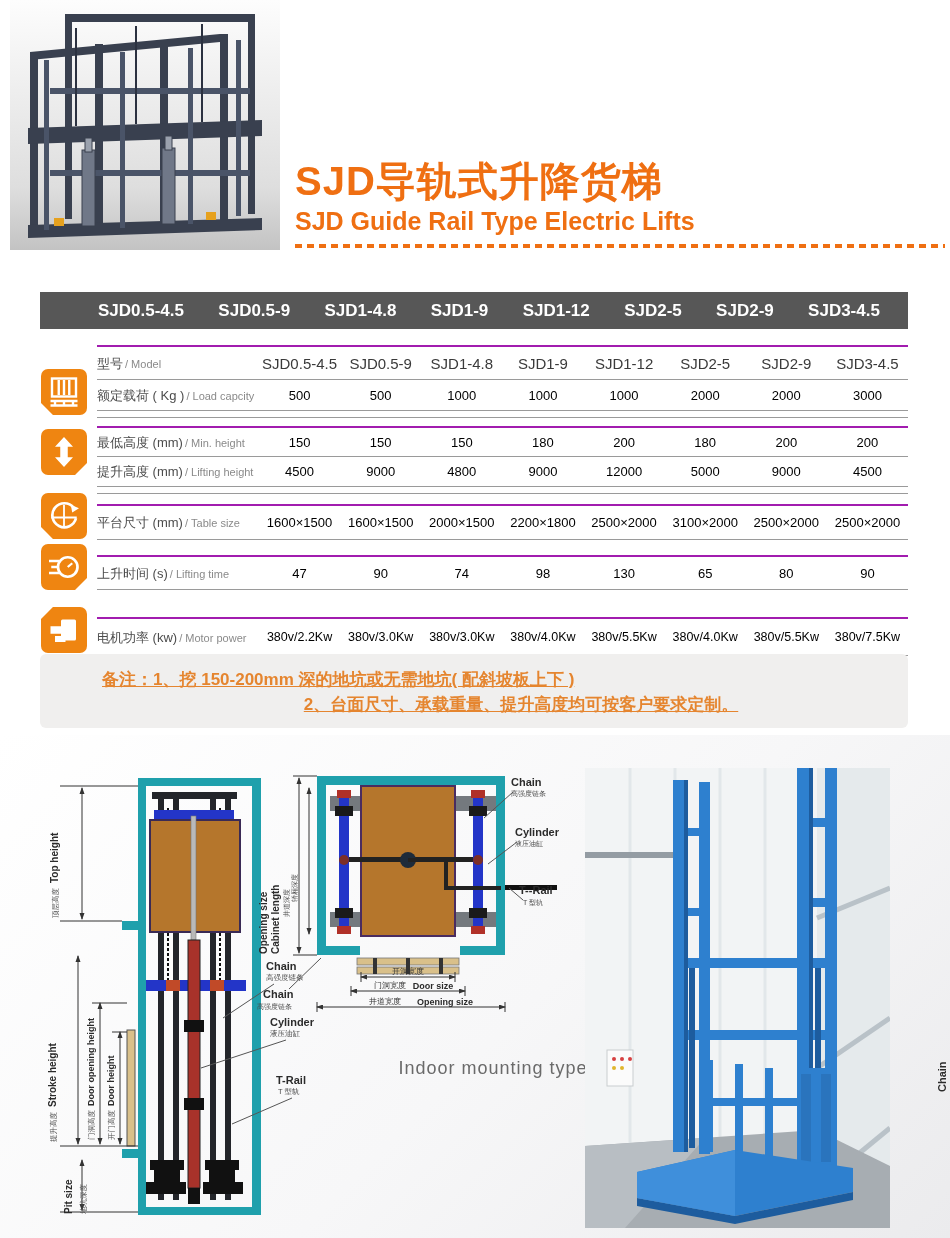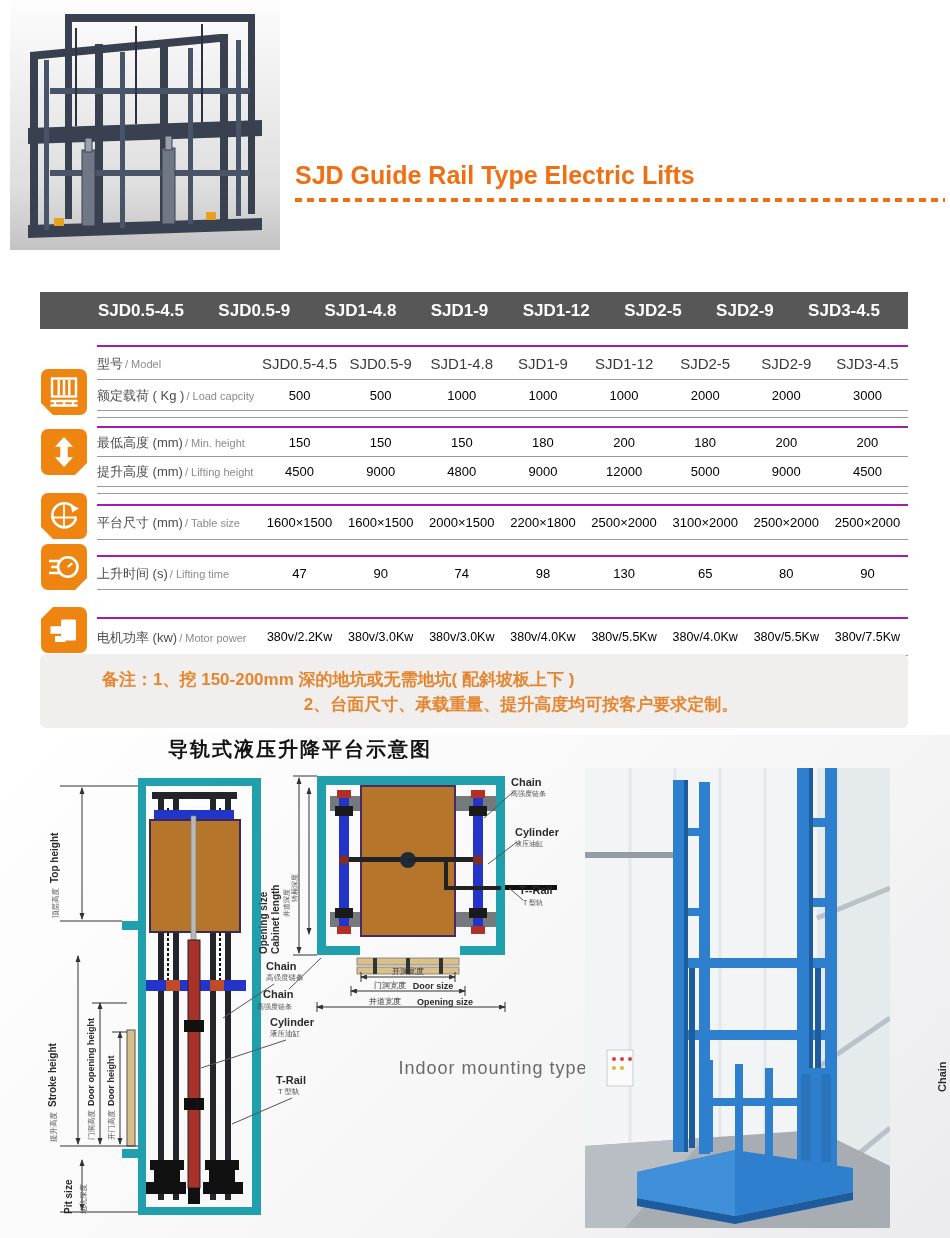--- a/index.html
+++ b/index.html
@@ -41,21 +41,21 @@
   .lbl b{font-weight:normal;font-size:13px;color:#4c4c4c;}
   .lbl i{font-style:normal;font-size:11px;color:#8a8a8a;margin-left:2px;}
   .vals{flex:1;display:flex;}
   .v{flex:1;text-align:center;font-size:13px;color:#000000;white-space:nowrap;}
   .model-row .v{font-size:15px;color:#3a3a3a;}
   .motor-row .v{font-size:12.5px;}
 
   
   .notes{left:40px;top:654px;width:868px;height:74px;background:#f0efee;border-radius:6px;
     box-sizing:border-box;padding:13px 20px 0 62px;color:#e5852f;font-size:17px;font-weight:600;}
-  .notes .nline{line-height:25px;white-space:nowrap;}
+  .notes .nline{line-height:25px;white-space:nowrap;text-decoration:underline;}
   .notes .indent{margin-left:52px;text-align:center;}
 
   
   .bottom-bg{left:0;top:735px;width:950px;height:503px;
     background:linear-gradient(135deg,#ffffff 0%,#f7f7f8 55%,#ebebed 100%);}
   .diagram-title{left:168px;top:736px;font-size:20px;font-weight:bold;color:#141414;letter-spacing:2px;white-space:nowrap;}
   .side-svg{left:42px;top:768px;width:276px;height:463px;}
   .plan-svg{left:255px;top:762px;width:323px;height:253px;}
   .indoor{left:378px;top:1052px;width:230px;text-align:center;}
   .indoor-zh{font-size:27px;font-weight:bold;color:#ee8020;letter-spacing:3px;}
@@ -118,20 +118,21 @@
         <rect x="155" y="136" width="7" height="14" fill="#9aa1ad"></rect>
       </g>
       <g fill="#e6a11e">
         <rect x="44" y="218" width="10" height="8"></rect>
         <rect x="196" y="212" width="10" height="8"></rect>
       </g>
     </svg>
   </div>
 
   <div class="abs title-block">
+    <div class="title-zh">SJD导轨式升降货梯</div>
     <div class="title-en">SJD Guide Rail Type Electric Lifts</div>
     <div class="dotted"></div>
   </div>
 
   <div class="abs models-bar">
     <span>SJD0.5-4.5</span>
     <span>SJD0.5-9</span>
     <span>SJD1-4.8</span>
     <span>SJD1-9</span>
     <span>SJD1-12</span>
@@ -305,21 +306,20 @@
     </div>
   </div>
 
   <div class="abs notes">
     <div class="nline"><span>备注：</span><span>1、挖 150-200mm 深的地坑或无需地坑( 配斜坡板上下 )</span></div>
     <div class="nline indent">2、台面尺寸、承载重量、提升高度均可按客户要求定制。</div>
   </div>
 
   <div class="abs bottom-bg"></div>
 
-  <div class="abs diagram-title">导轨式液压升降平台示意图</div>
 
   <div class="abs side-svg">
     <svg viewBox="0 0 276 463" width="276" height="463">
       <defs>
         <marker id="ae" markerWidth="7" markerHeight="6" refX="6" refY="2.5" orient="auto">
             <path d="M0,0 L7,2.5 L0,5 z" fill="#333"></path>
           </marker>
         <marker id="as" markerWidth="7" markerHeight="6" refX="1" refY="2.5" orient="auto">
             <path d="M7,0 L0,2.5 L7,5 z" fill="#333"></path>
           </marker>

